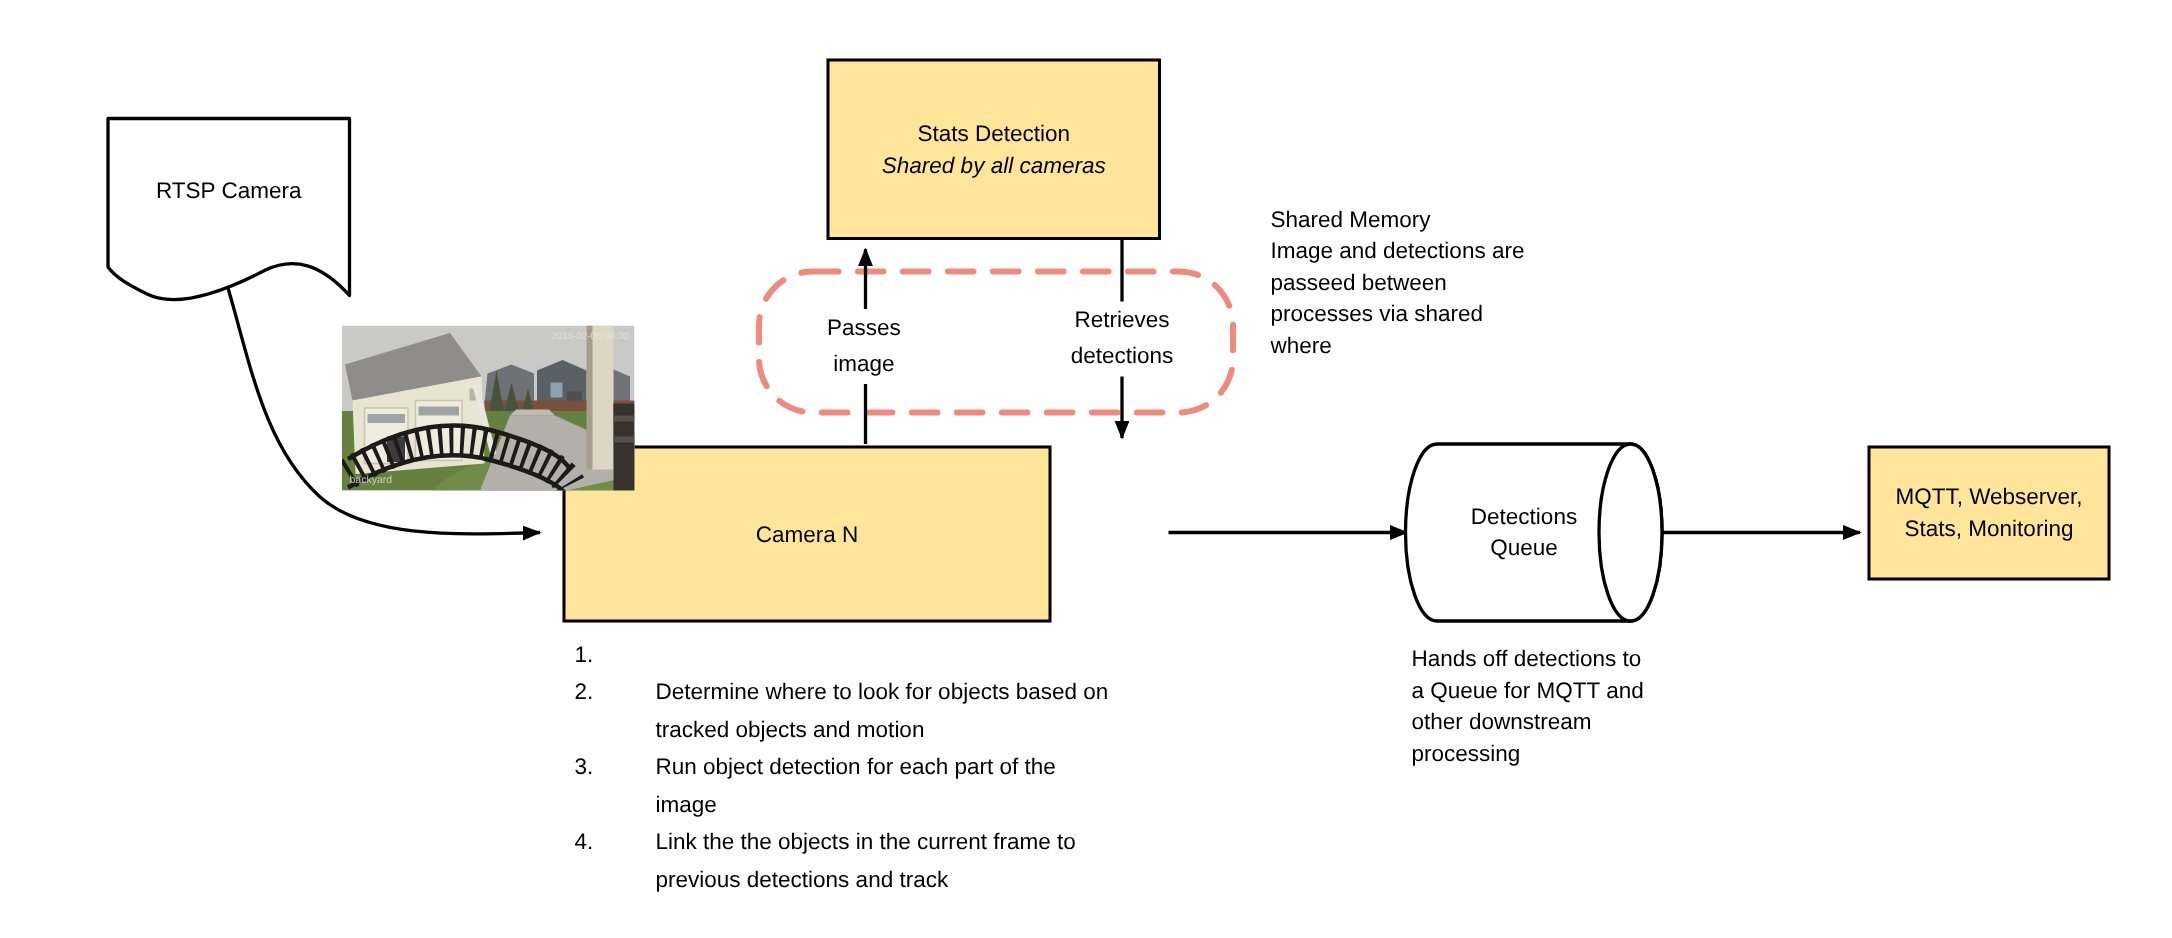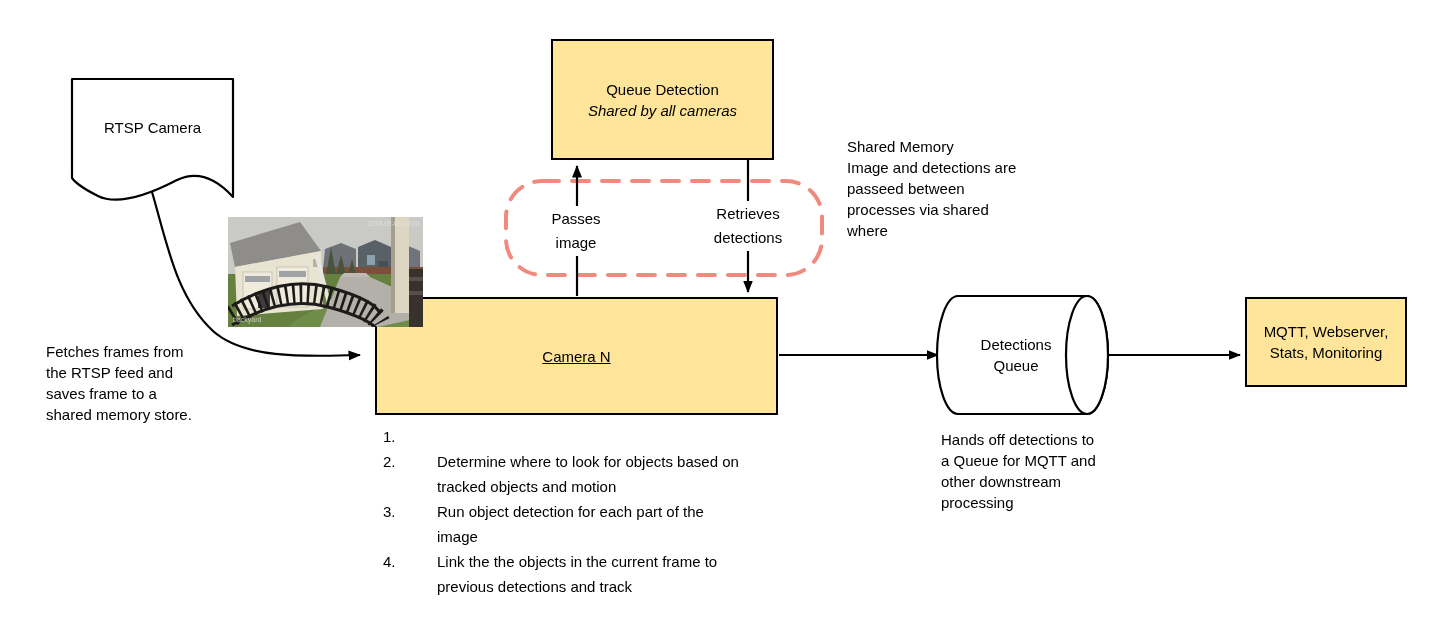--- a/index.html
+++ b/index.html
@@ -57,39 +57,38 @@
     <line x1="1107" y1="355" x2="1240" y2="355" stroke="#000" stroke-width="2.2" marker-end="url(#arrhead)"></line>
 
     <g>
       <path d="M958,296 A 21 59 0 0 0 958,414 L1087,414 A 21 59 0 0 0 1087,296 Z" fill="#ffffff" stroke="#000" stroke-width="2.2"></path>
       <ellipse cx="1087" cy="355" rx="21" ry="59" fill="#ffffff" stroke="#000" stroke-width="2.2"></ellipse>
     </g>
   </svg>
 
   <div class="shape-label" style="left:72px;top:119px;width:161px;">RTSP Camera</div>
 
-  <div class="txt" style="left:46px;top:341px;width:150px;">Fetches frames from the RTSP feed and saves frame to a shared memory store.</div>
 
   <div class="node-box" style="left:551px;top:39px;width:223px;height:121px;">
     <div>
-      <div>Queue Detection</div>
+      <div>Stats Detection</div>
       <div class="italic">Shared by all cameras</div>
     </div>
   </div>
 
   <div class="arrow-label" style="left:705px;top:201px;width:86px;">Retrieves detections</div>
 
   <div class="arrow-label" style="left:537px;top:206px;width:78px;">Passes image</div>
 
   <div class="txt" style="left:847px;top:136px;width:178px;">
     <div class="bold">Shared Memory</div>
     <div>Image and detections are passeed between processes via shared where</div>
   </div>
 
-  <div class="node-box" style="left:375px;top:297px;width:403px;height:118px;text-decoration:underline;">
+  <div class="node-box" style="left:375px;top:297px;width:326px;height:118px;">
     <div>Camera N</div>
   </div>
 
   <svg id="camera-image" viewBox="0 0 195 110">
     <rect x="0" y="0" width="195" height="110" fill="#c9c9c6"></rect>
 
     <g>
       <polygon points="95,52 97,32 113,26 128,32 128,55" fill="#6e7277"></polygon>
       <polygon points="130,55 130,30 147,23 163,30 163,55" fill="#596066"></polygon>
       <polygon points="165,52 165,33 178,28 192,34 192,54" fill="#70747a"></polygon>

